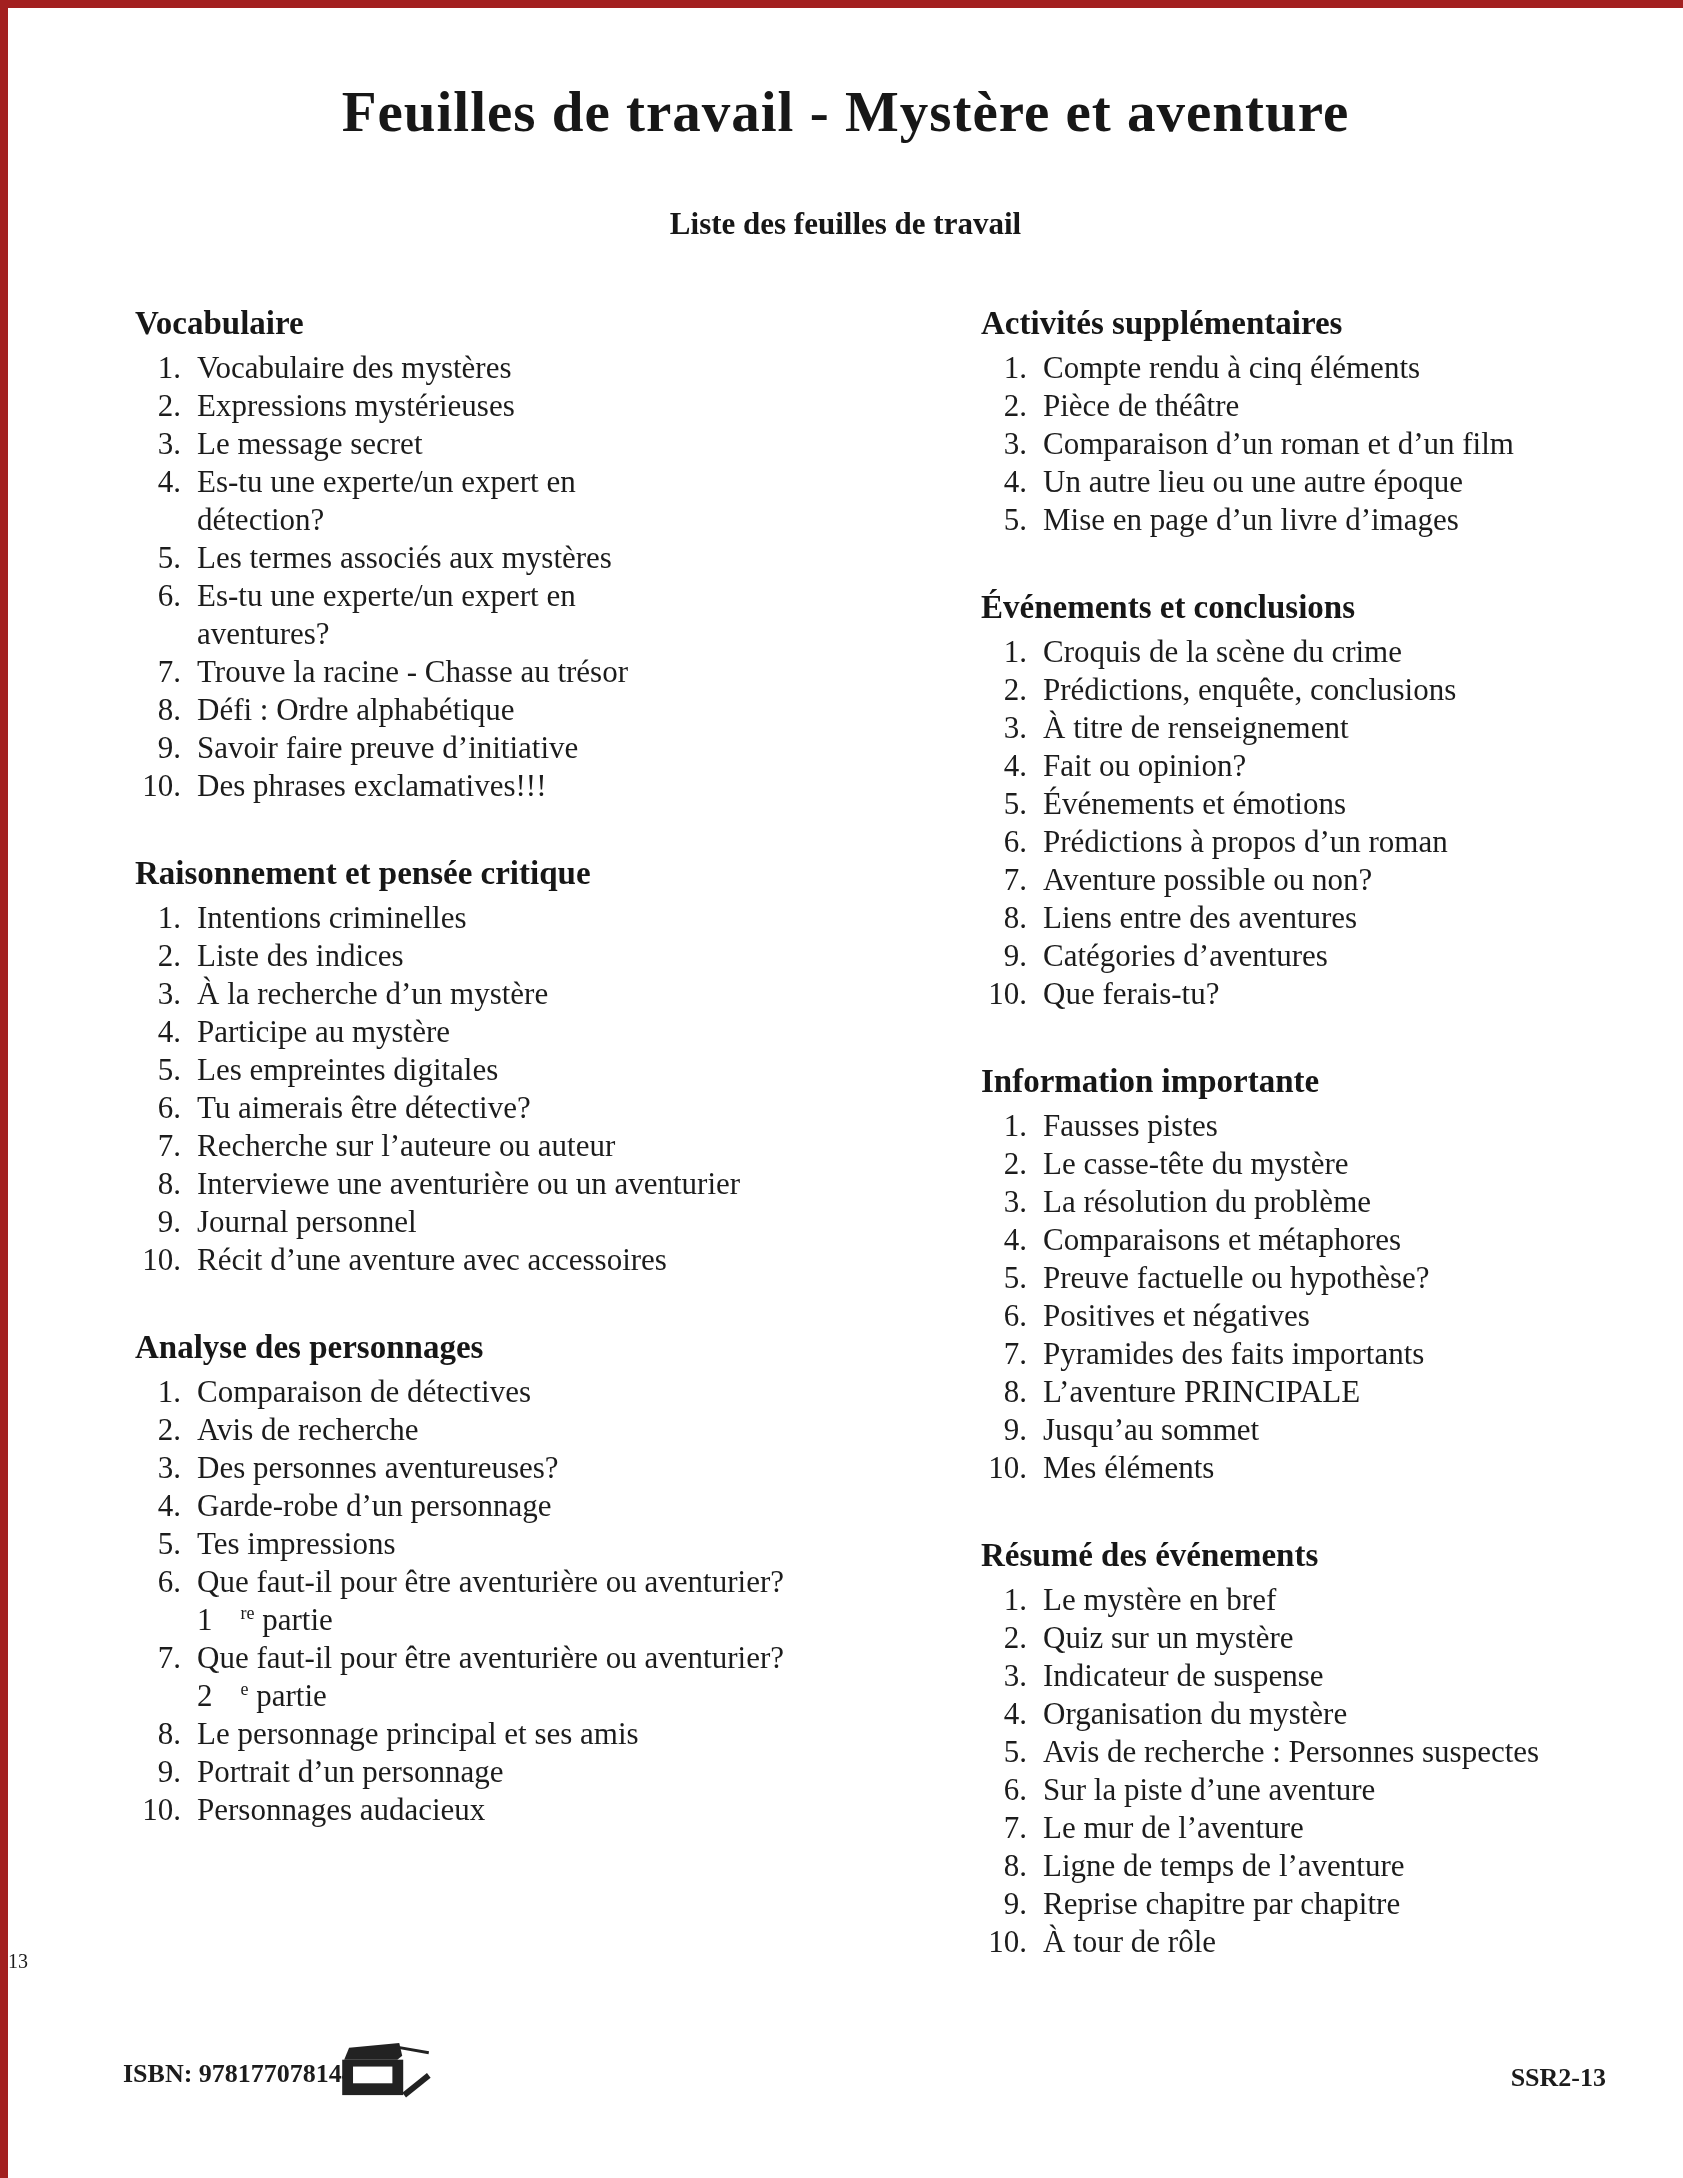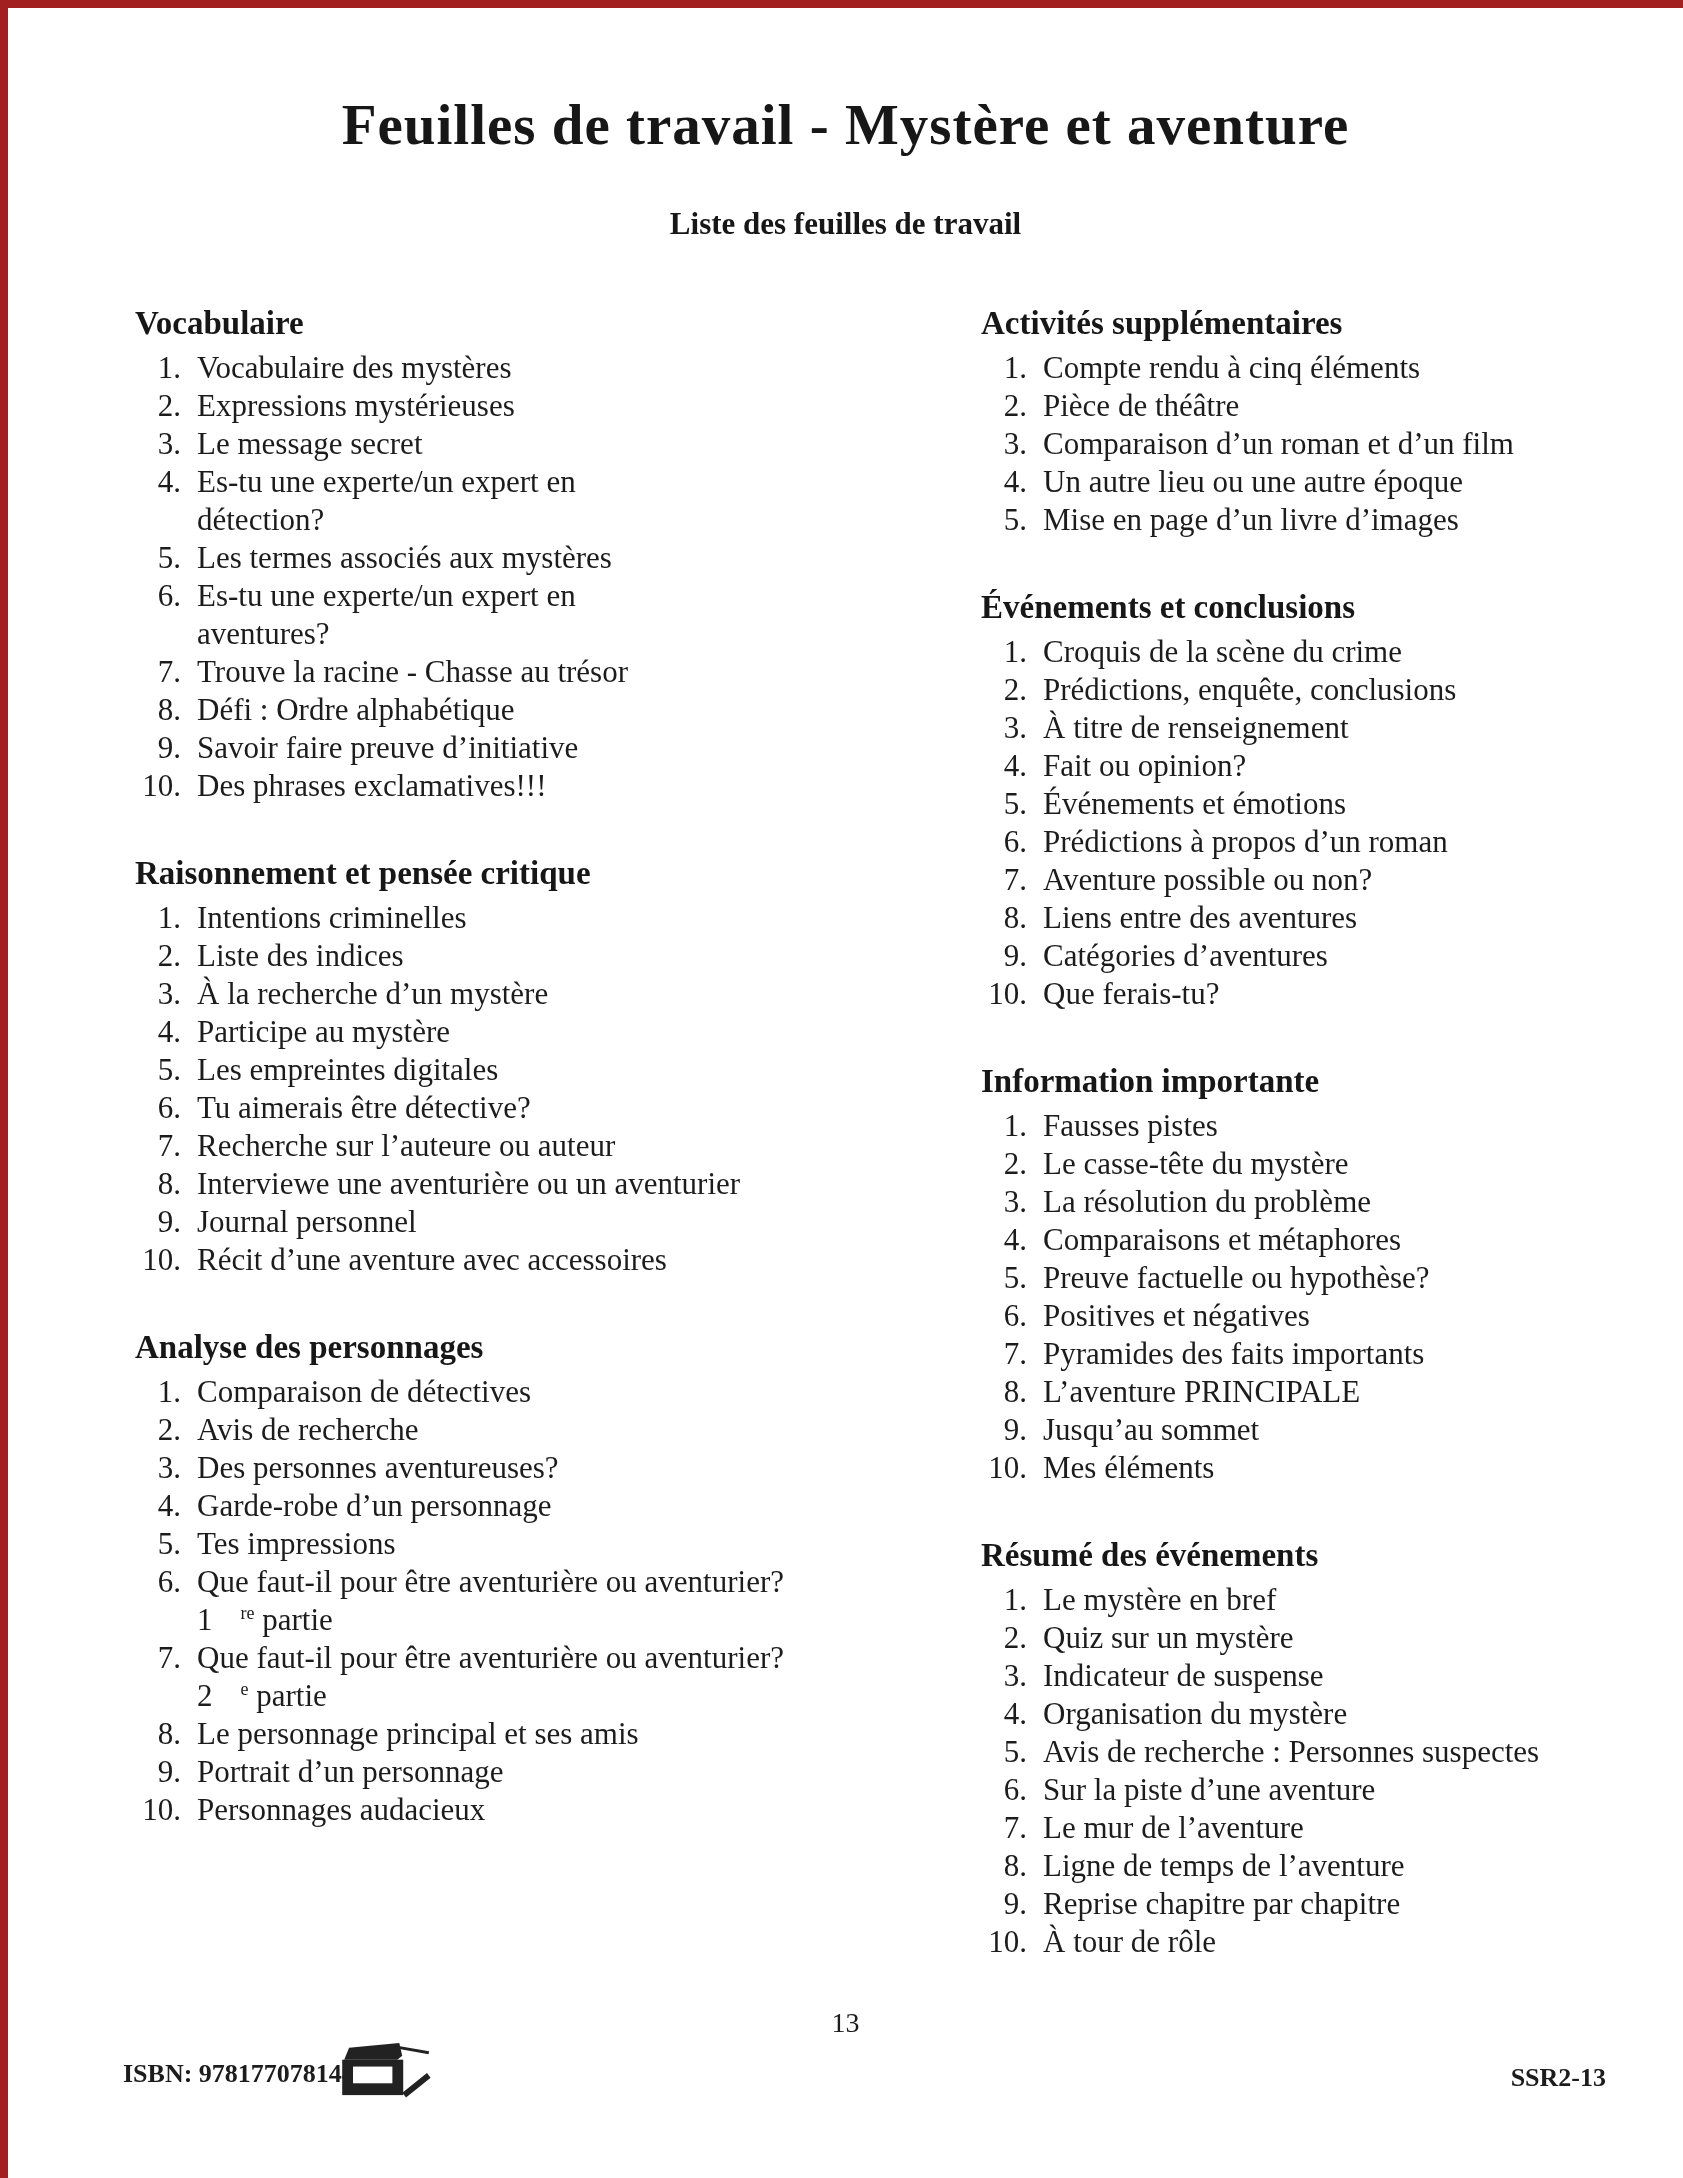--- a/index.html
+++ b/index.html
@@ -16,21 +16,20 @@
     overflow: hidden;
   }
   .page-title {
     position: absolute;
     top: 71px; left: 0; right: 0;
     text-align: center;
     font-size: 57px;
     font-weight: bold;
     letter-spacing: 1px;
     color: #171717;
-    margin-top: 13px;
   }
   .page-subtitle {
     position: absolute;
     top: 198px; left: 0; right: 0;
     text-align: center;
     font-size: 31px;
     font-weight: bold;
     color: #171717;
   }
   .col { position: absolute; top: 295px; }
@@ -61,23 +60,22 @@
   .isbn {
     position: absolute;
     left: 115px; top: 2051px;
     font-size: 26px;
     font-weight: bold;
   }
   .printer { position: absolute; left: 332px; top: 2032px; width: 91px; height: 61px; }
   .printer svg { display: block; width: 91px; height: 61px; }
   .pagenum {
     position: absolute;
-    left: 0; right: 0; top: 1999px;
-    text-align: center;
-    font-size: 28px;
+    left: 0; right: 0; top: 1942px;
+    font-size: 20px;
   }
   .code {
     position: absolute;
     right: 77px; top: 2055px;
     font-size: 26px;
     font-weight: bold;
   }
 </style>
 </head>
 <body>

